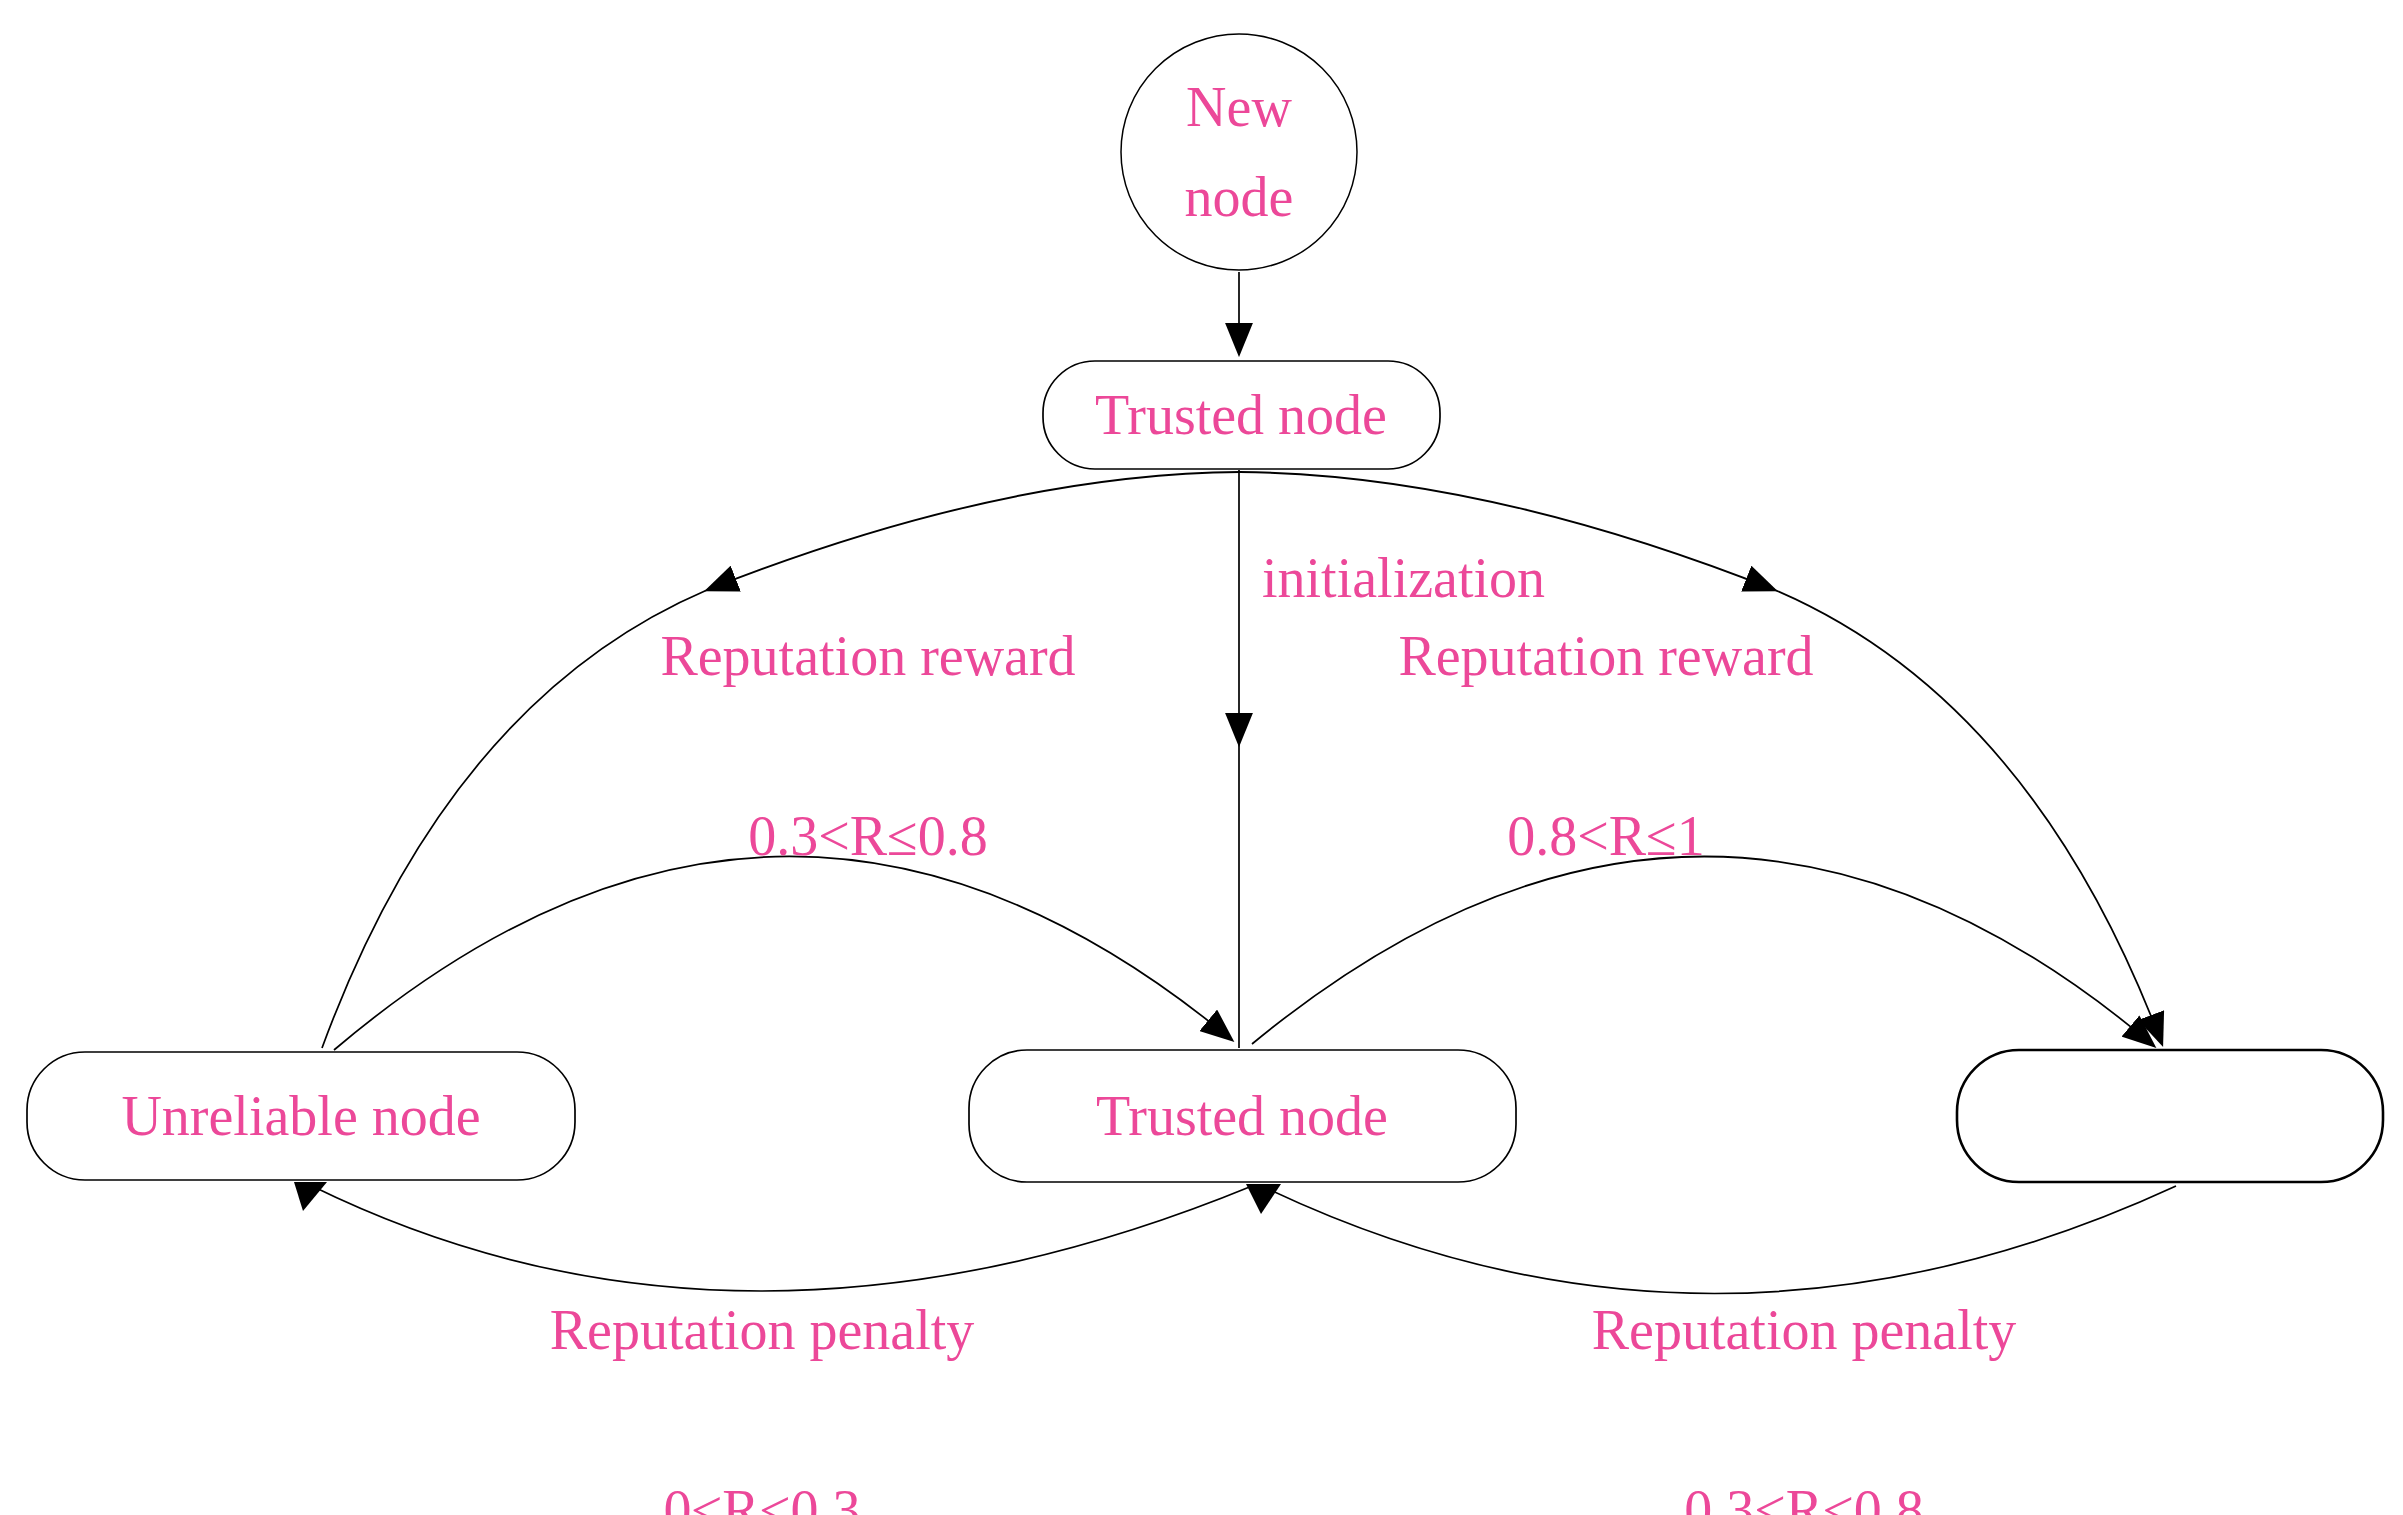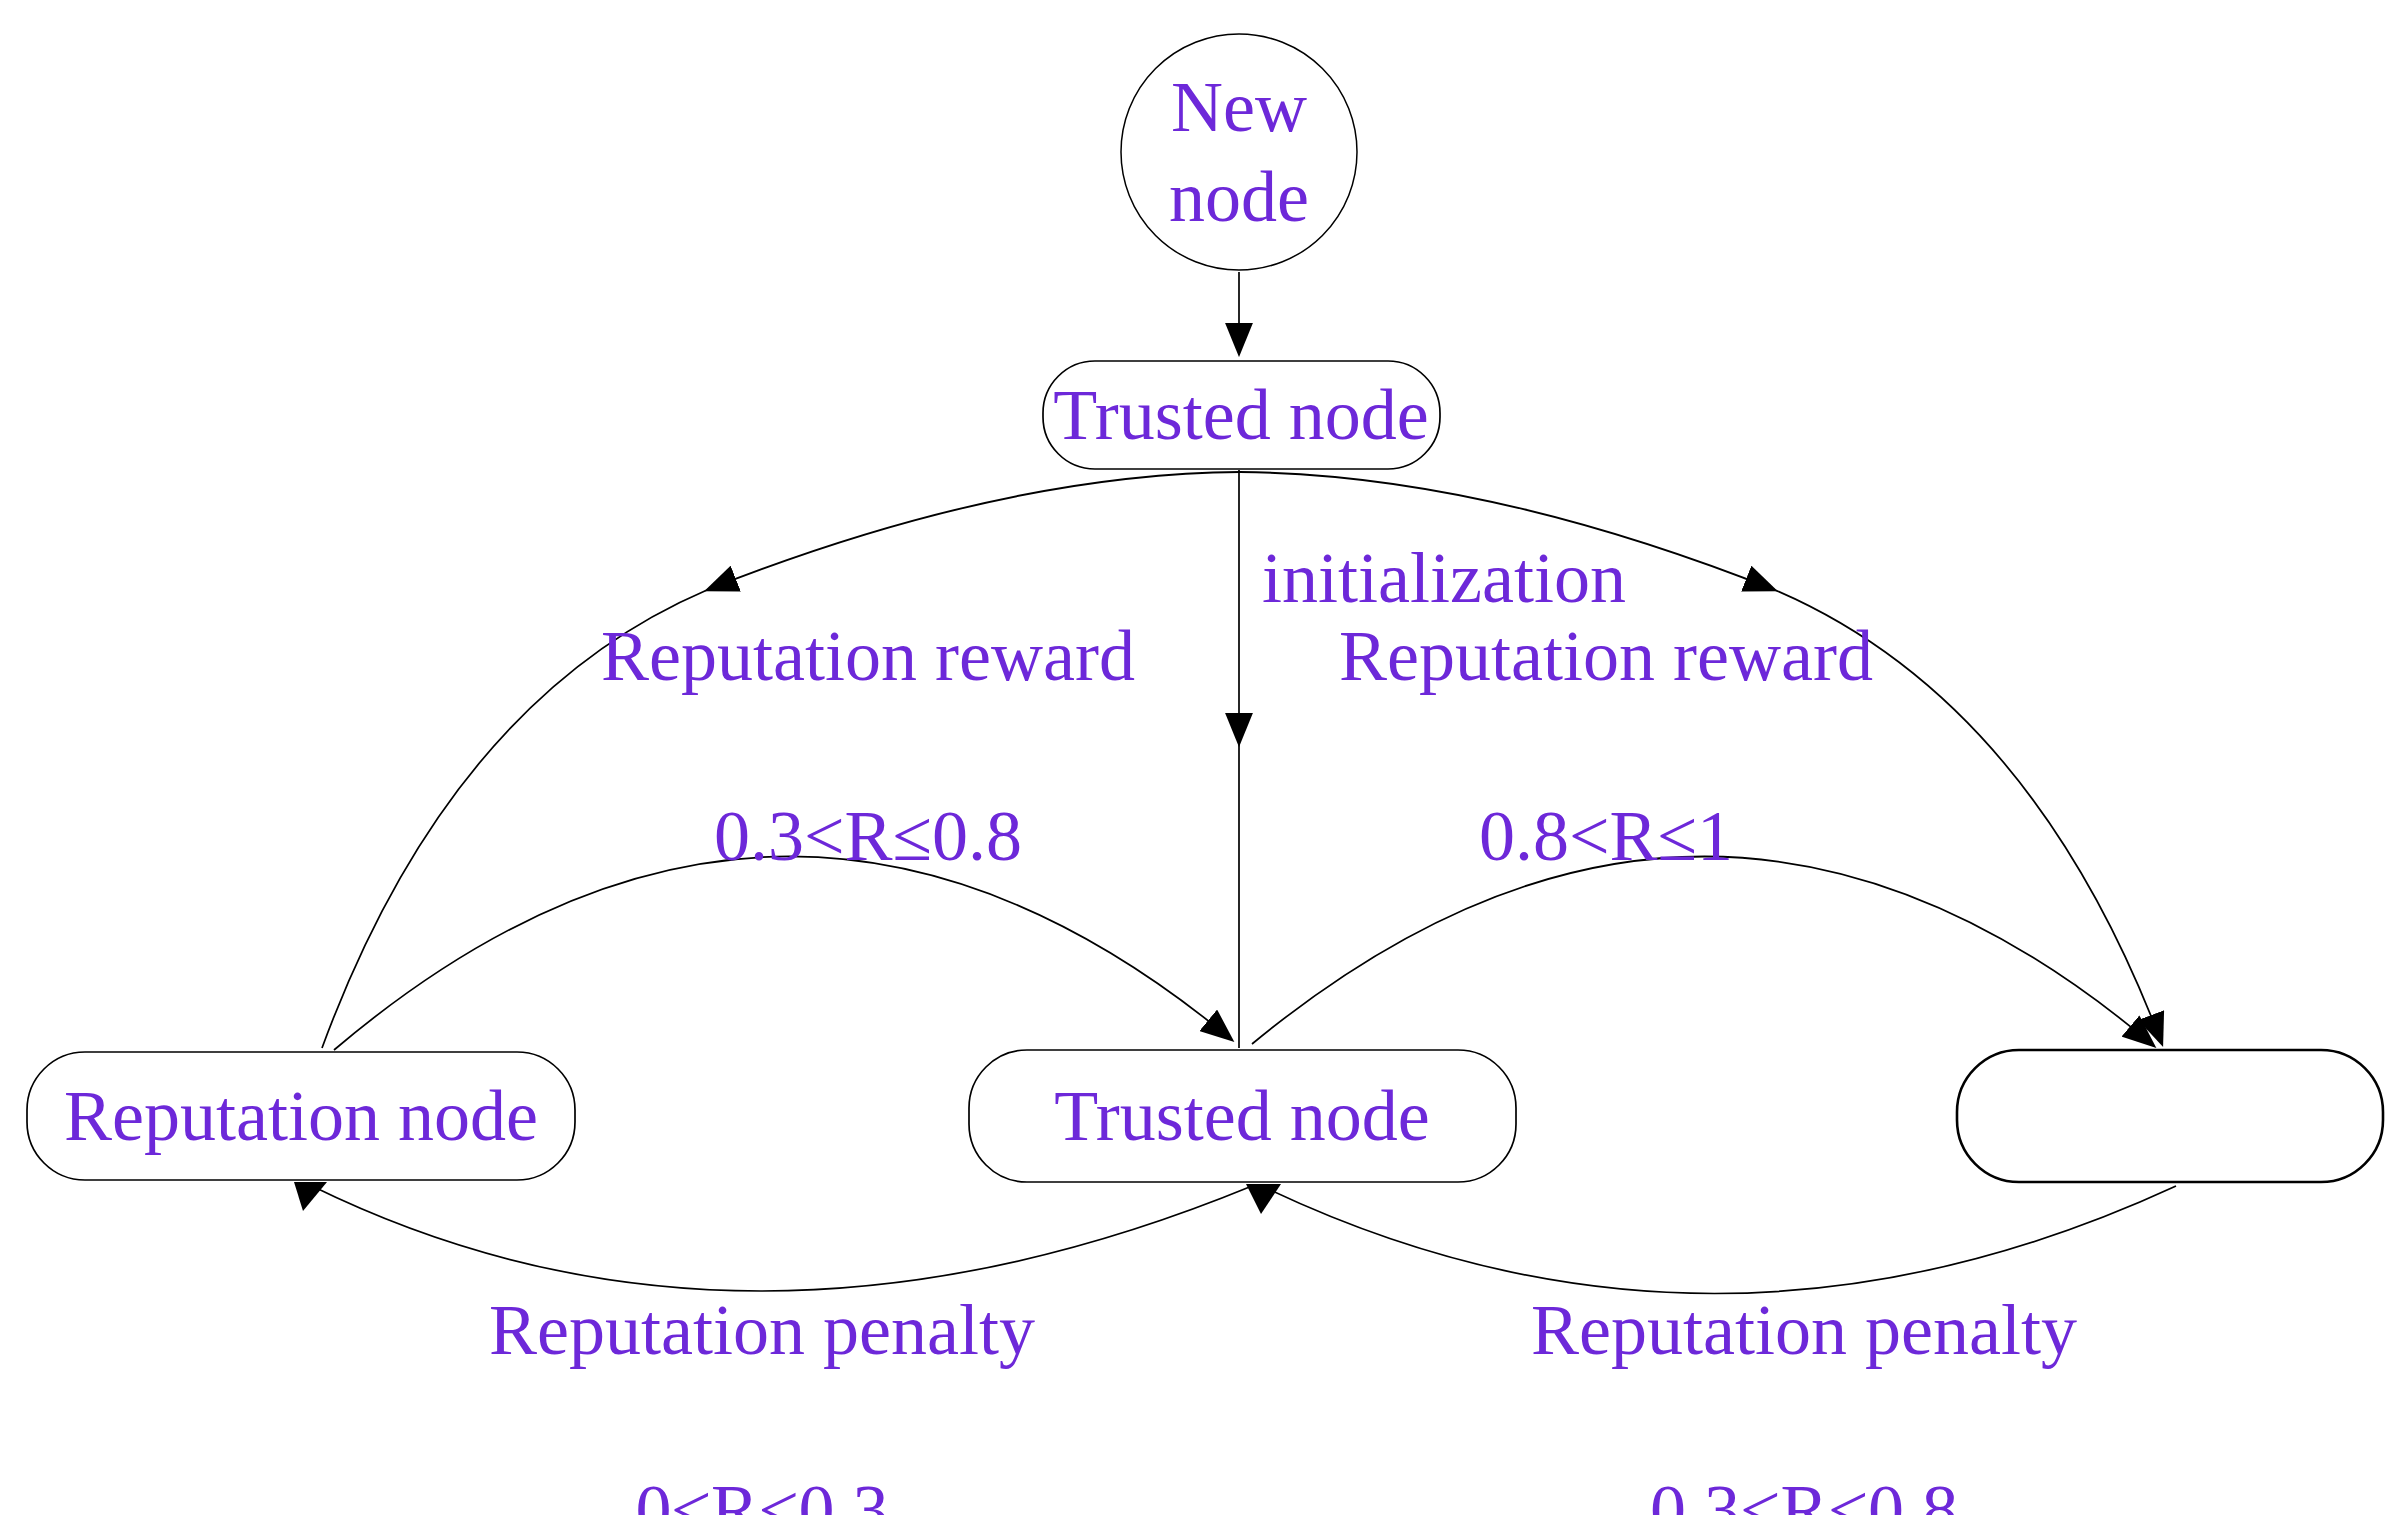--- a/index.html
+++ b/index.html
@@ -20,24 +20,24 @@
     position: absolute;
     left: 0;
     top: 0;
     width: 2403px;
     height: 1515px;
   }
   .label {
     position: absolute;
     transform: translate(-50%, -50%);
     text-align: center;
-    font-size: 72px;
+    font-size: 56px;
     line-height: 90px;
     white-space: pre-line;
-    color: #6d28d9;
+    color: #ec4899;
   }
   .label.left-anchored {
     transform: translateY(-50%);
     text-align: center;
   }
   .edge-label-line { display: block; }
 </style>
 </head>
 <body>
 
@@ -74,21 +74,21 @@
     <path d="M 1252,1186 Q 740,1396 312,1186" fill="none" stroke="#000000" stroke-width="1.7"></path>
     <polygon points="294,1182 327,1182 303,1211" fill="#000000"></polygon>
 
     <path d="M 2176,1186 Q 1712,1400 1266,1188" fill="none" stroke="#000000" stroke-width="1.7"></path>
     <polygon points="1246,1184 1281,1184 1261,1214" fill="#000000"></polygon>
   </svg>
 
   <div class="label" style="left:1239px; top:152px;">New
 node</div>
   <div class="label" style="left:1241px; top:415px;">Trusted node</div>
-  <div class="label" style="left:301px; top:1116px;">Reputation node</div>
+  <div class="label" style="left:301px; top:1116px;">Unreliable node</div>
   <div class="label" style="left:1242px; top:1116px;">Trusted node</div>
 
   <div class="label left-anchored" style="left:1262px; top:578px;">initialization</div>
 
   <div class="label" style="left:868px; top:746px;">
     <span class="edge-label-line">Reputation reward</span>
     <span class="edge-label-line">0.3&lt;R≤0.8</span>
   </div>
 
   <div class="label" style="left:1606px; top:746px;">

